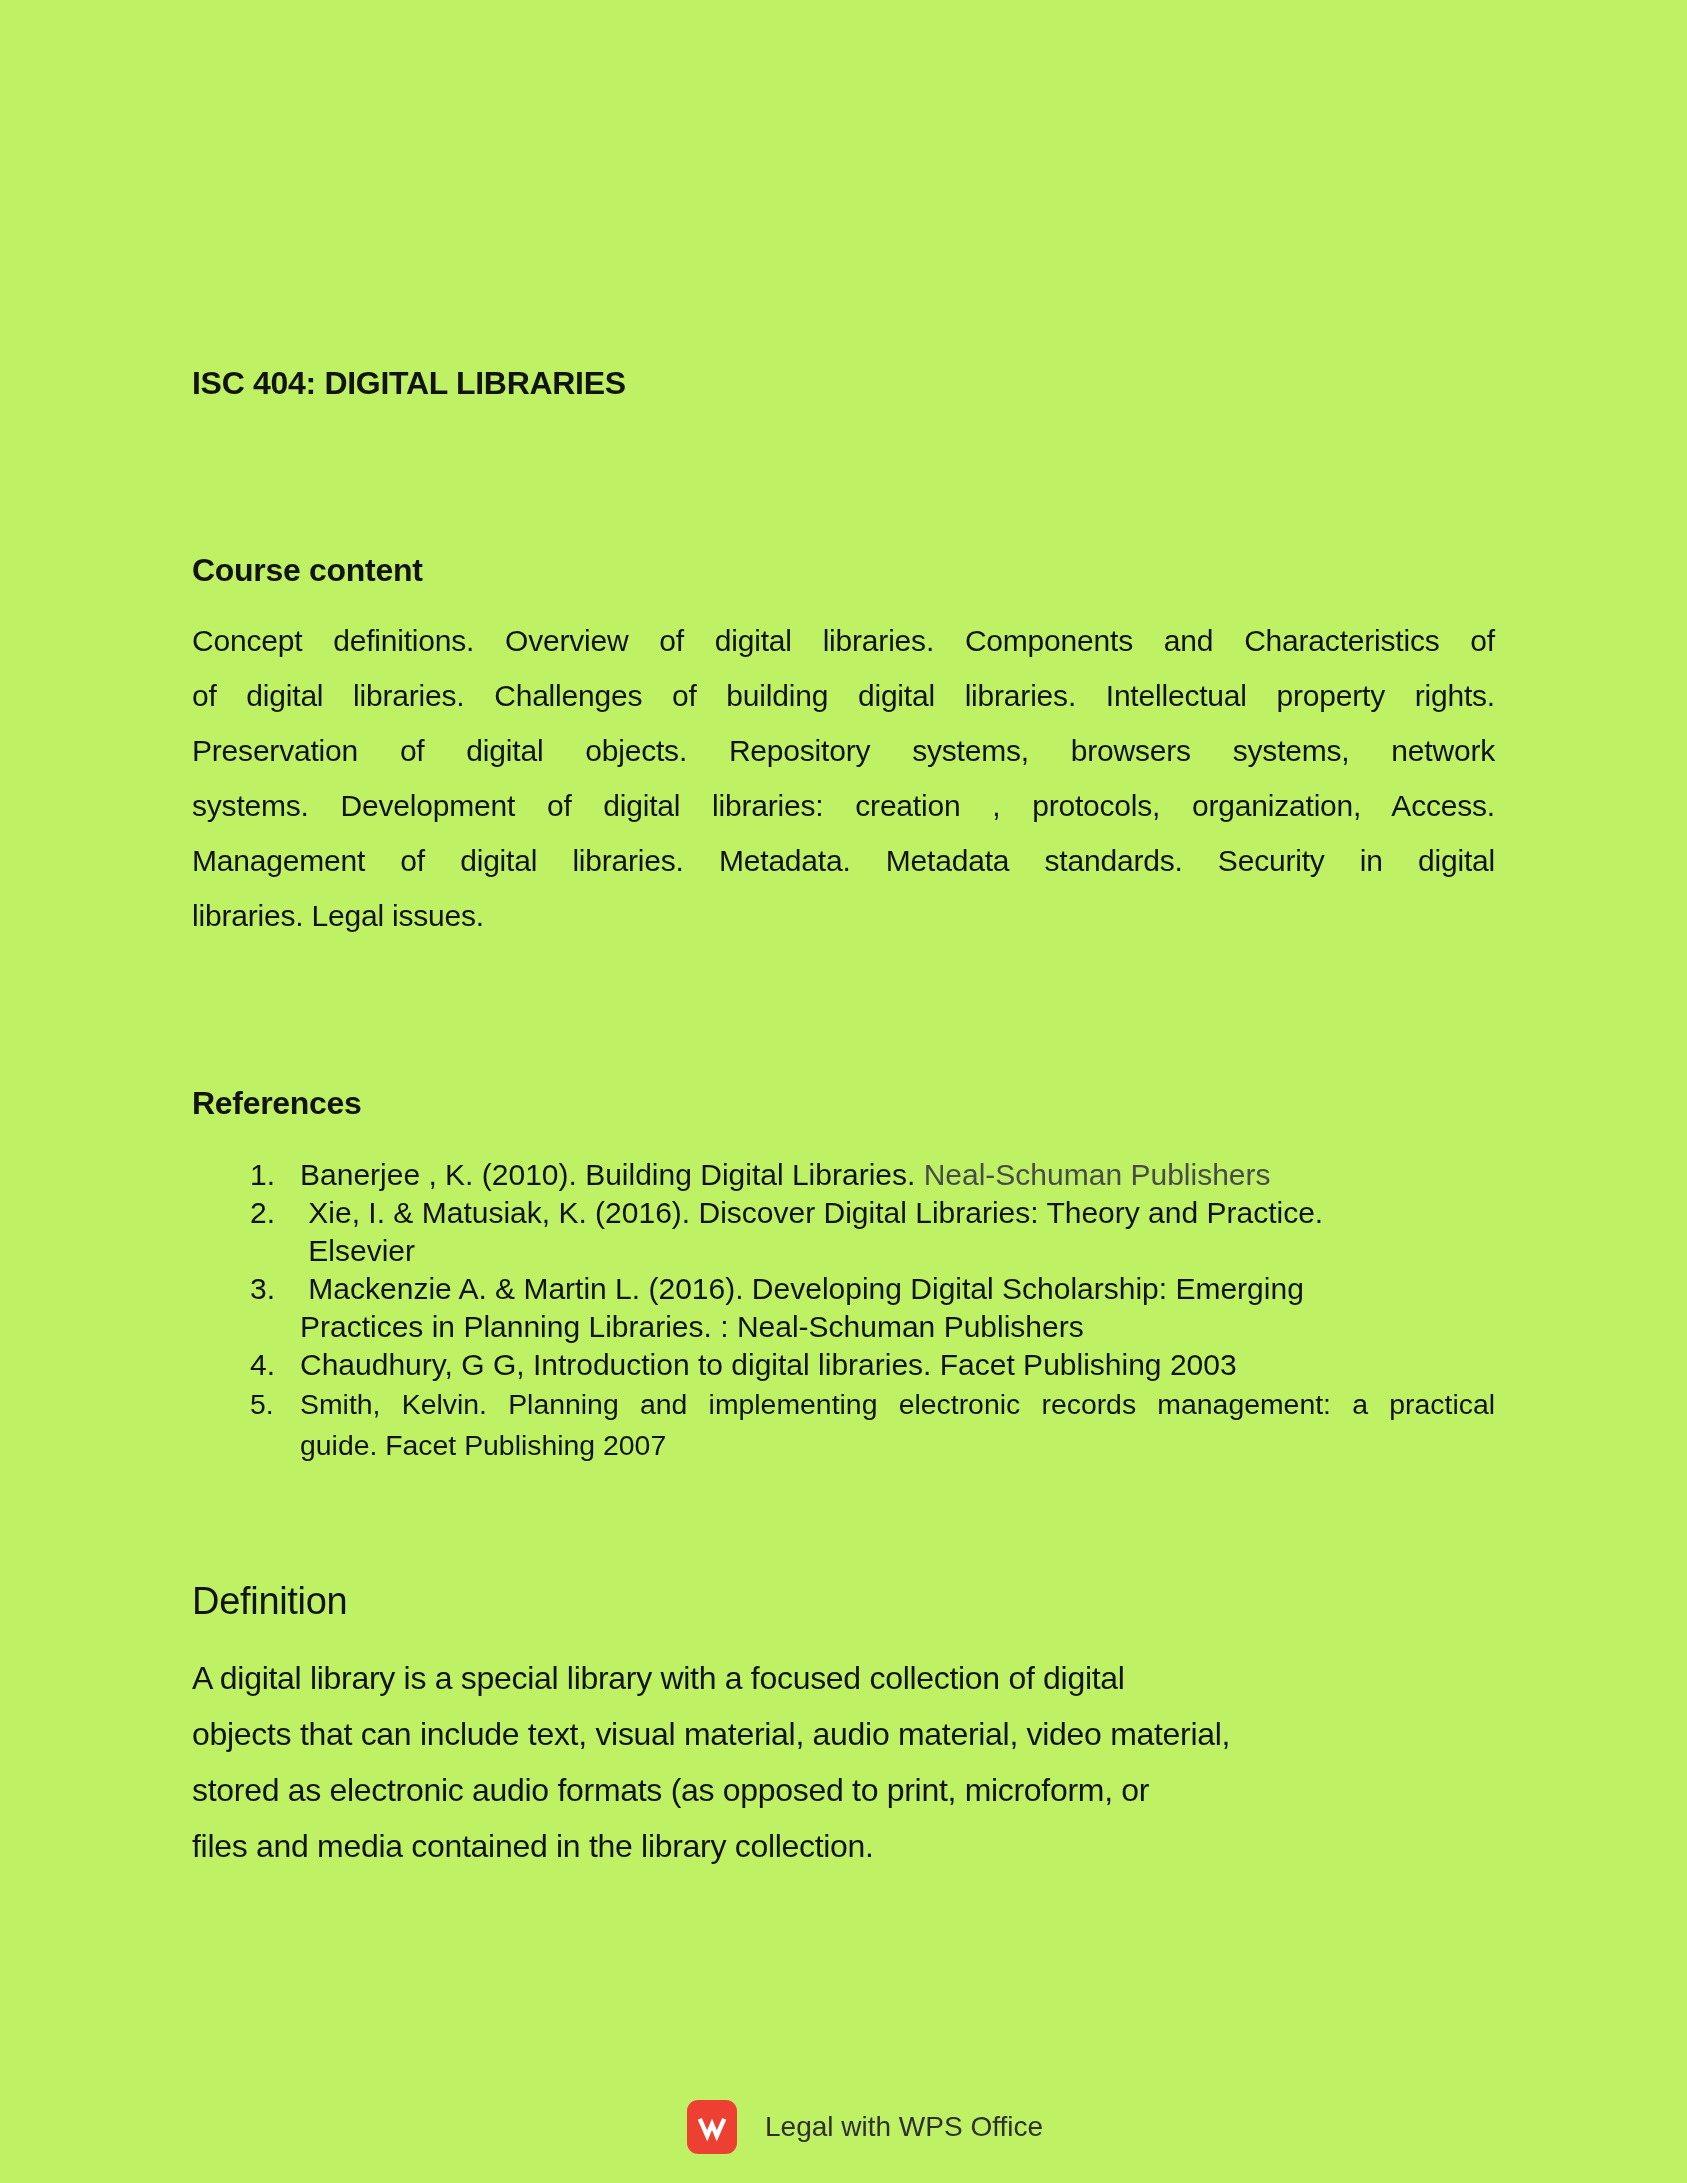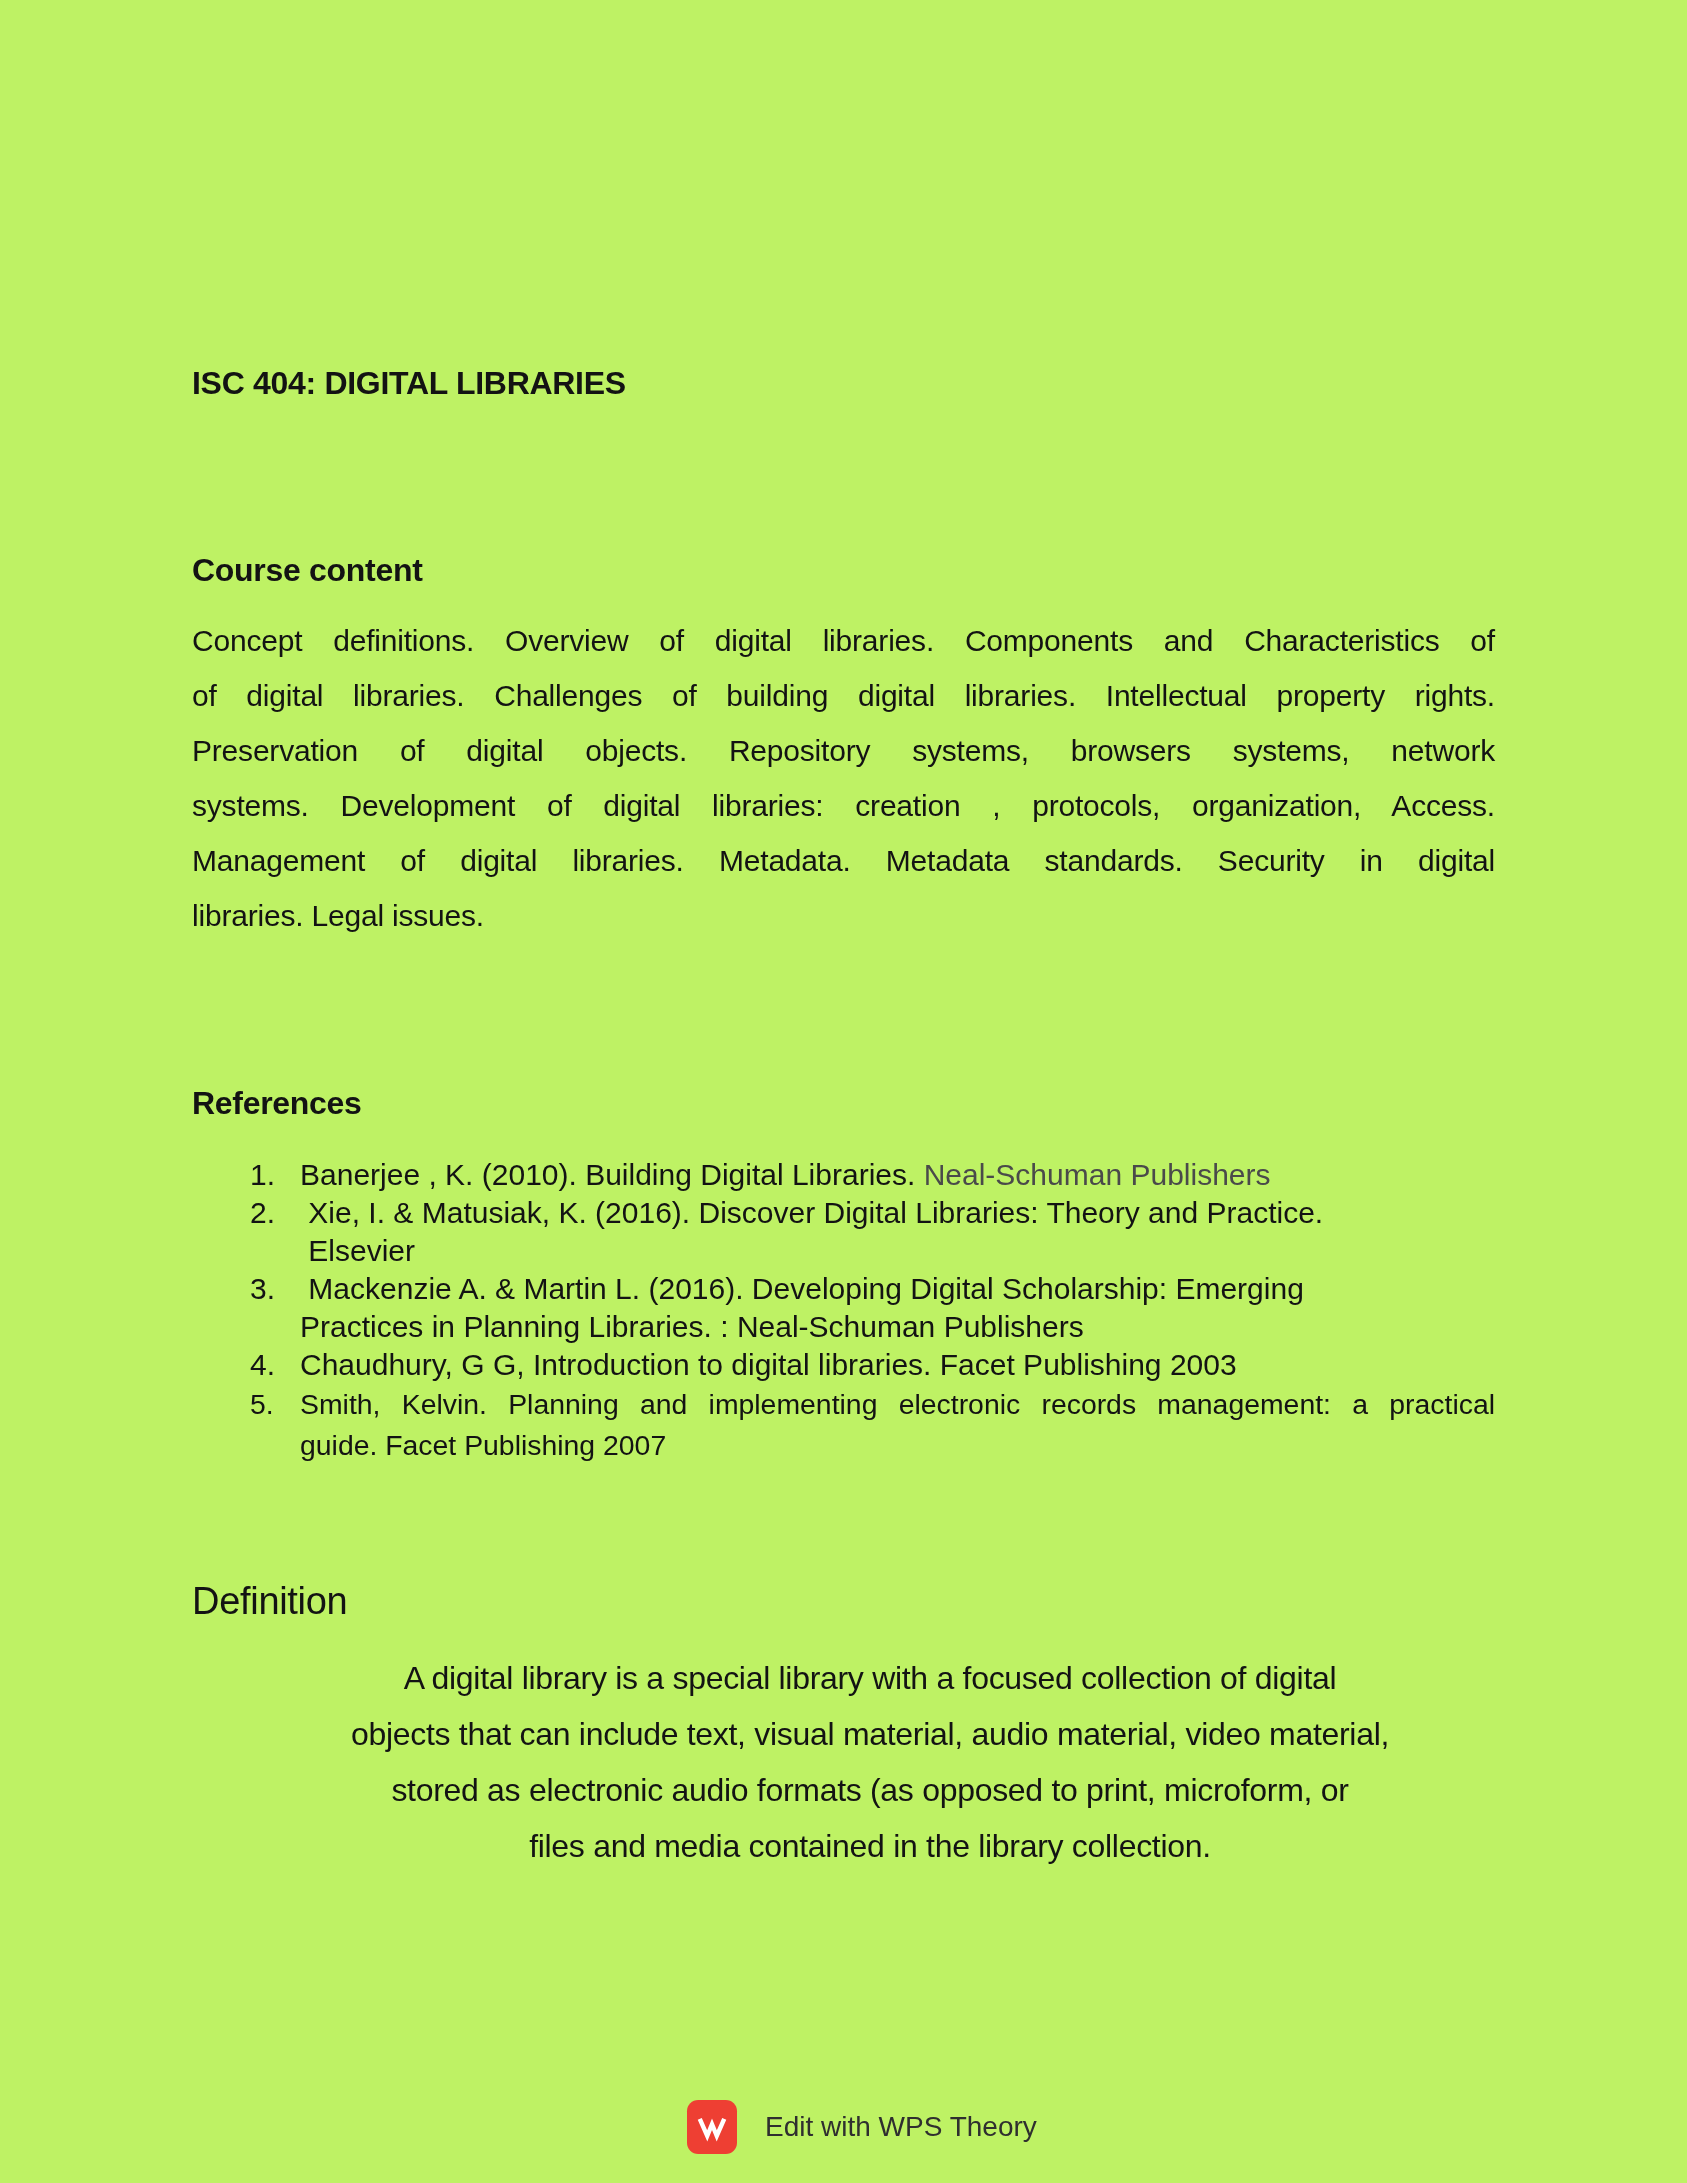--- a/index.html
+++ b/index.html
@@ -41,21 +41,21 @@
   #course-para {
     left: 192px; top: 613px; width: 1303px;
     font-size: 30px; letter-spacing: -0.2px;
   }
   #course-para .pline { line-height: 55px; }
 
   #definition-para {
     left: 192px; top: 1650px; width: 1356px;
     font-size: 32px; letter-spacing: -0.3px;
   }
-  #definition-para .pline { line-height: 56px; text-align: center; }
+  #definition-para .pline { line-height: 56px; }
 
   .pline { display: block; white-space: nowrap; }
   .jline {
     white-space: normal;
     text-align: justify;
     text-align-last: justify;
   }
 
   #ref-list {
     left: 250px; top: 1156px; width: 1245px;
@@ -158,17 +158,17 @@
       <div class="pline">stored as electronic audio formats (as opposed to print, microform, or</div>
       <div class="pline">files and media contained in the library collection.</div>
     </div>
 
   <div class="abs" id="footer-badge">
     <div id="wps-logo">
       <svg width="34" height="34" viewBox="0 0 100 100" aria-hidden="true">
         <path d="M14 26 L36 76 L50 42 L64 76 L86 26" fill="none" stroke="#ffffff" stroke-width="13" stroke-linecap="butt" stroke-linejoin="miter"></path>
       </svg>
     </div>
-    <div id="footer-label">Edit with WPS Theory</div>
+    <div id="footer-label">Legal with WPS Office</div>
   </div>
 
 </div>
 
 
 </body></html>

